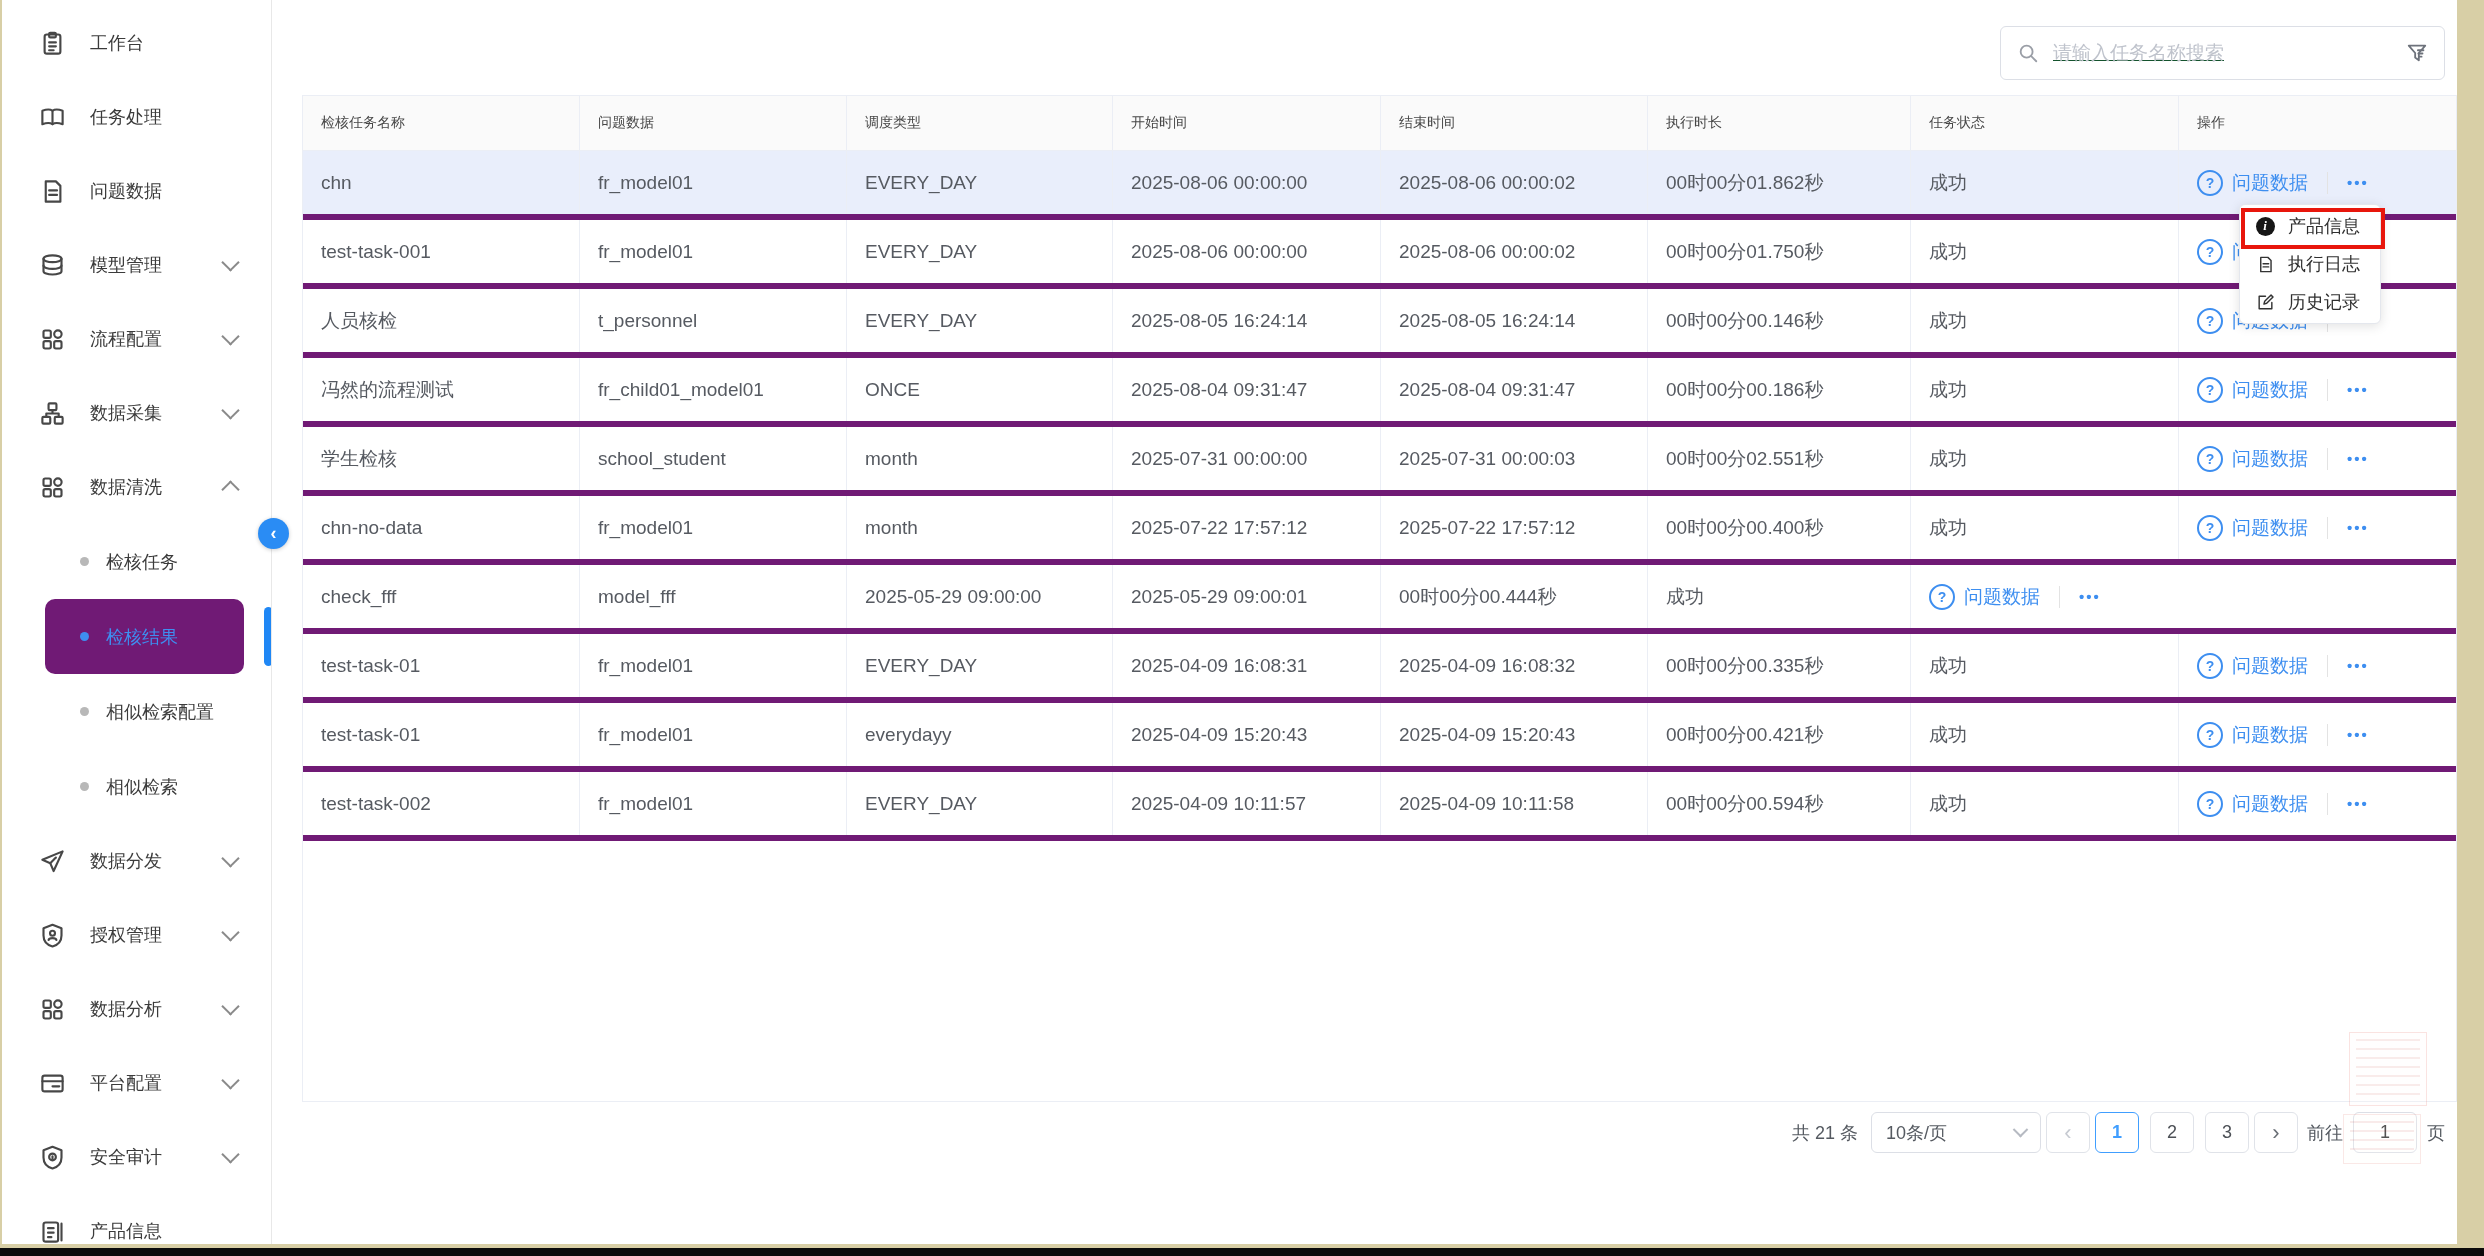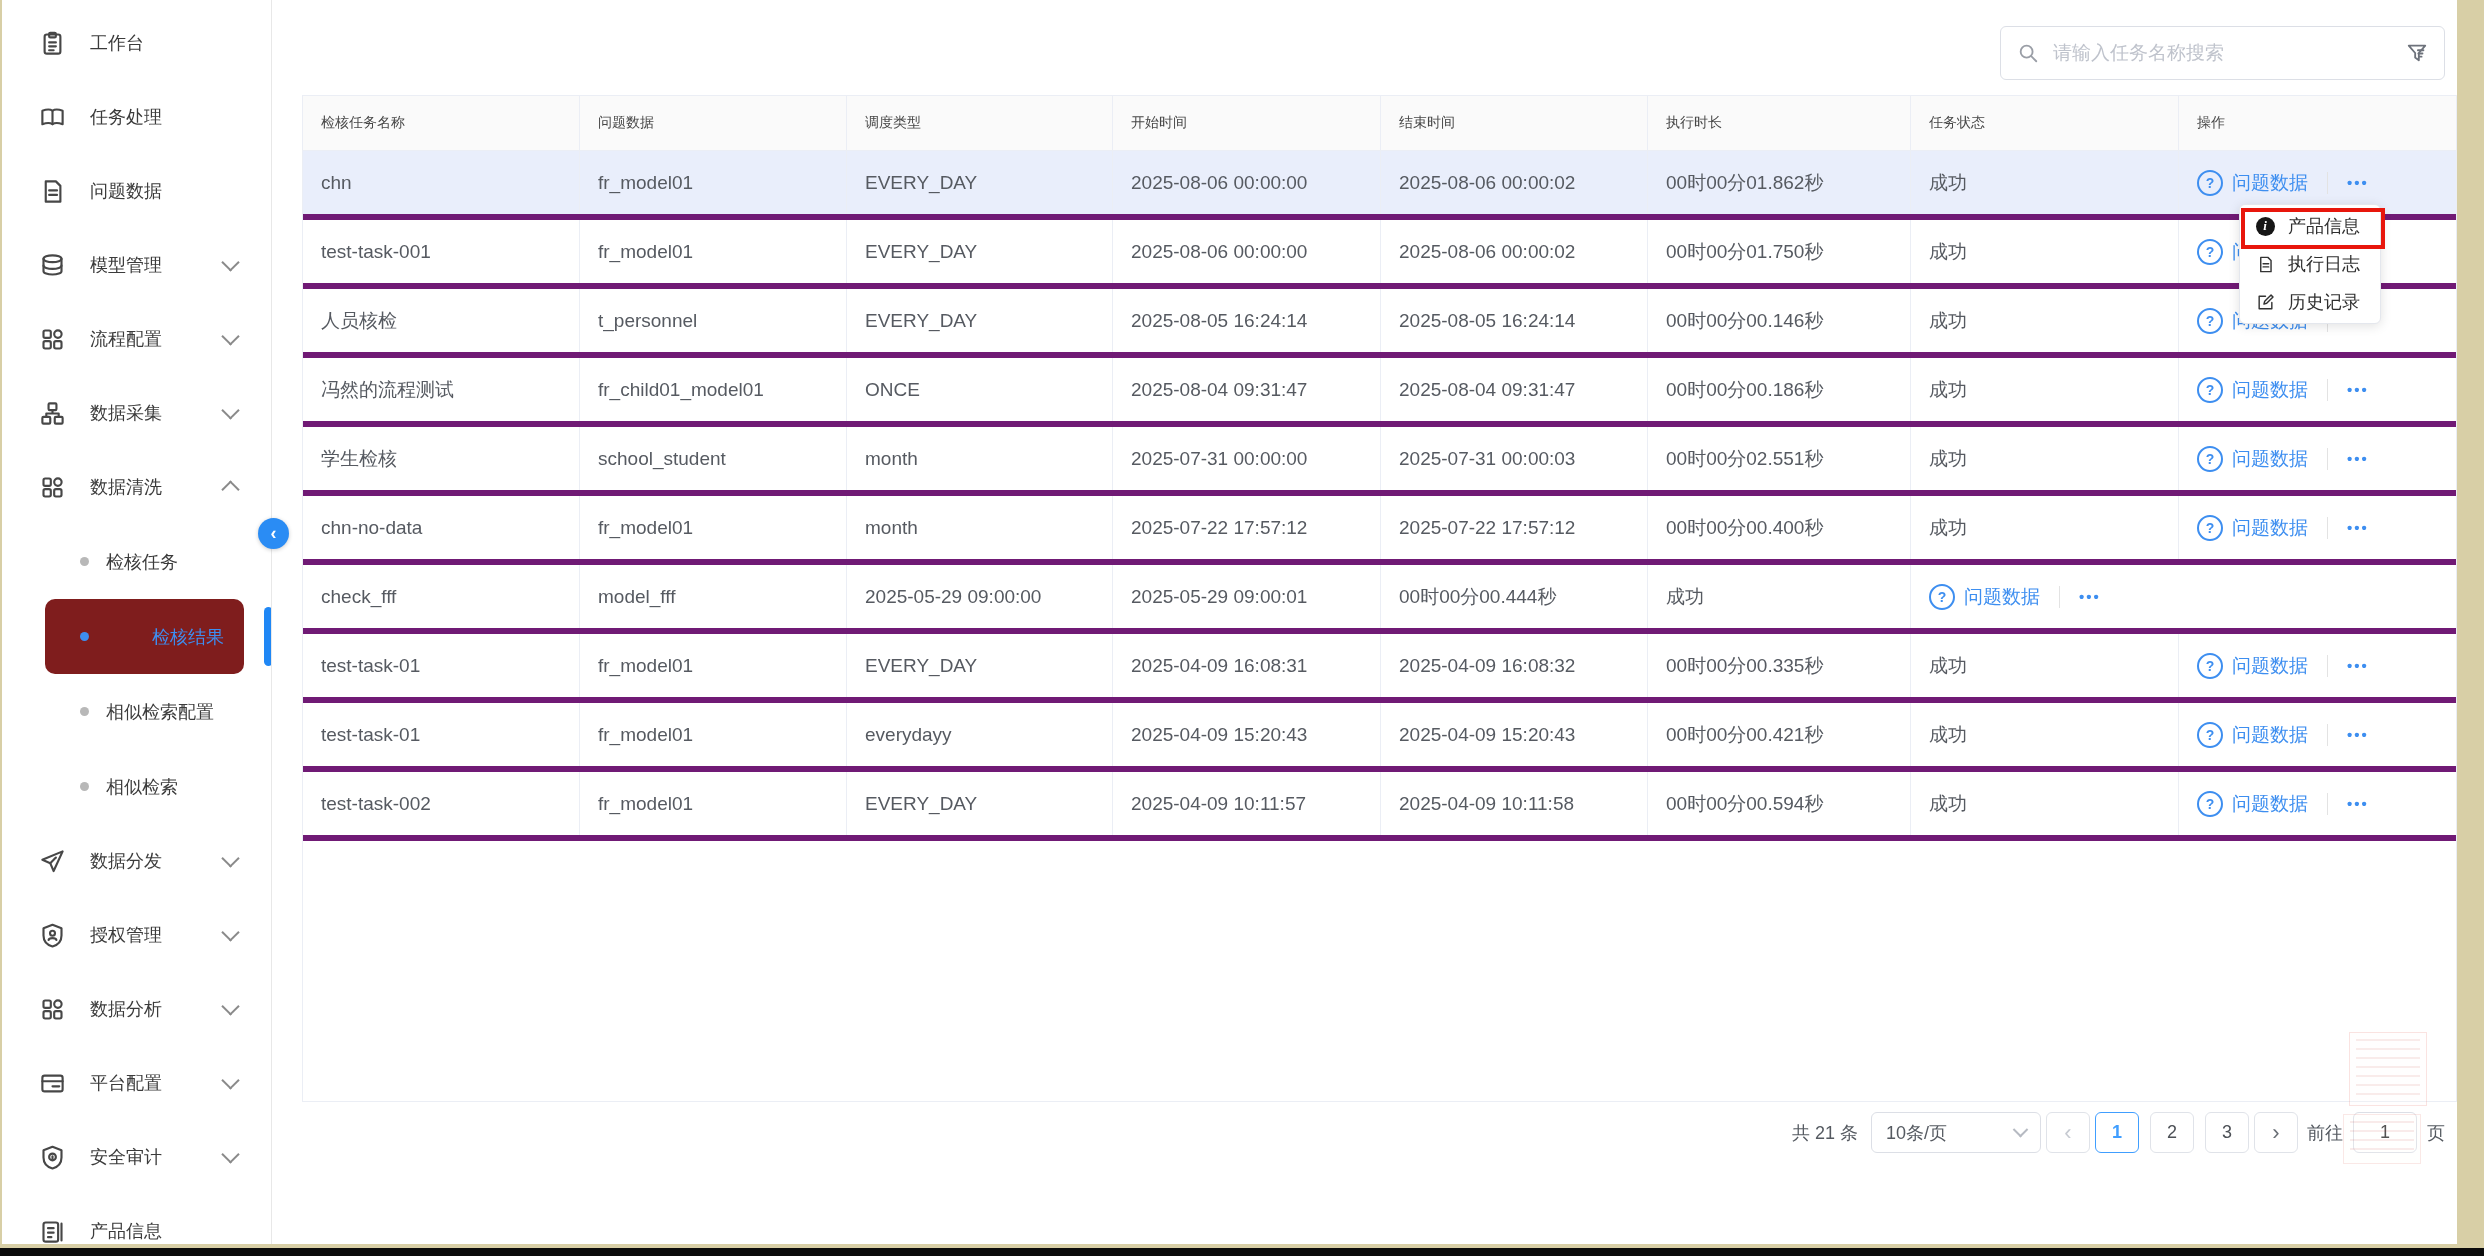--- a/index.html
+++ b/index.html
@@ -16,31 +16,31 @@
   .side-item{height:74px;display:flex;align-items:center;padding-left:36px;cursor:pointer;color:#3b3b3b;font-size:18px;position:relative;}
   .side-item .s-icon{width:28px;height:28px;margin-right:24px;flex:0 0 auto;display:flex;align-items:center;justify-content:center;}
   .side-item .s-icon svg{width:27px;height:27px;stroke:#474747;fill:none;stroke-width:1.9;stroke-linecap:round;stroke-linejoin:round;}
   .chev{width:11px;height:11px;border-right:2px solid #8a8a8a;border-bottom:2px solid #8a8a8a;position:absolute;right:34px;top:50%;}
   .chev.down{transform:translateY(-70%) rotate(45deg);}
   .chev.up{transform:translateY(-30%) rotate(-135deg);}
   .submenu{position:relative;}
   .sub-item{height:75px;display:flex;align-items:center;position:relative;margin:0 27px 0 43px;border-radius:10px;cursor:pointer;}
   .sub-item .dot{width:9px;height:9px;border-radius:50%;background:#b8b8b8;margin:0 17px 0 35px;}
   .sub-item .sub-label{font-size:18px;color:#3b3b3b;}
-  .sub-item.active{background:#7f1d1d;gap:46px;}
+  .sub-item.active{background:#701a75;}
   .sub-item.active .dot{background:#3e8ef0;}
   .sub-item.active .sub-label{color:#3e8ef0;}
   .sub-item.active::after{content:"";position:absolute;right:-29px;top:8px;bottom:8px;width:9px;border-radius:5px;background:#1f87f5;}
   .collapse-btn{position:absolute;left:256px;top:518px;width:31px;height:31px;border-radius:50%;background:#2a8cf4;color:#fff;display:flex;align-items:center;justify-content:center;font-size:18px;font-weight:bold;z-index:25;cursor:pointer;box-shadow:0 1px 4px rgba(0,0,0,.2);}
 
   
   .main{position:absolute;left:271px;top:0;right:0;bottom:0;background:#fff;}
 
   .searchbox{position:absolute;top:26px;right:12px;width:445px;height:54px;border:1px solid #dcdfe6;border-radius:6px;display:flex;align-items:center;padding:0 16px;box-sizing:border-box;background:#fff;}
-  .searchbox input{flex:1;border:none;outline:none;font-size:19px;color:#14532d;background:transparent;font-family:inherit;}
+  .searchbox input{flex:1;border:none;outline:none;font-size:19px;color:#14532d;background:transparent;font-family:inherit;text-decoration:underline;}
   .searchbox input::placeholder{color:#bfc3cc;}
   .searchbox .mag{width:22px;height:22px;margin-right:12px;flex:0 0 auto;}
   .searchbox .funnel{width:22px;height:22px;margin-left:10px;flex:0 0 auto;cursor:pointer;}
 
   
   .table-wrap{position:absolute;left:29px;top:95px;width:2155px;height:1007px;border:1px solid #ebeef5;box-sizing:border-box;background:#fff;}
   .tr{display:grid;grid-template-columns:277px 267px 266px 268px 267px 263px 268px 278px;}
   .th,.td{display:flex;align-items:center;padding-left:18px;box-sizing:border-box;border-right:1px solid #ebeef5;overflow:hidden;white-space:nowrap;}
   .th:last-child,.td:last-child{border-right:none;}
   .thead .tr{background:#fafafa;border-bottom:1px solid #ebeef5;}

